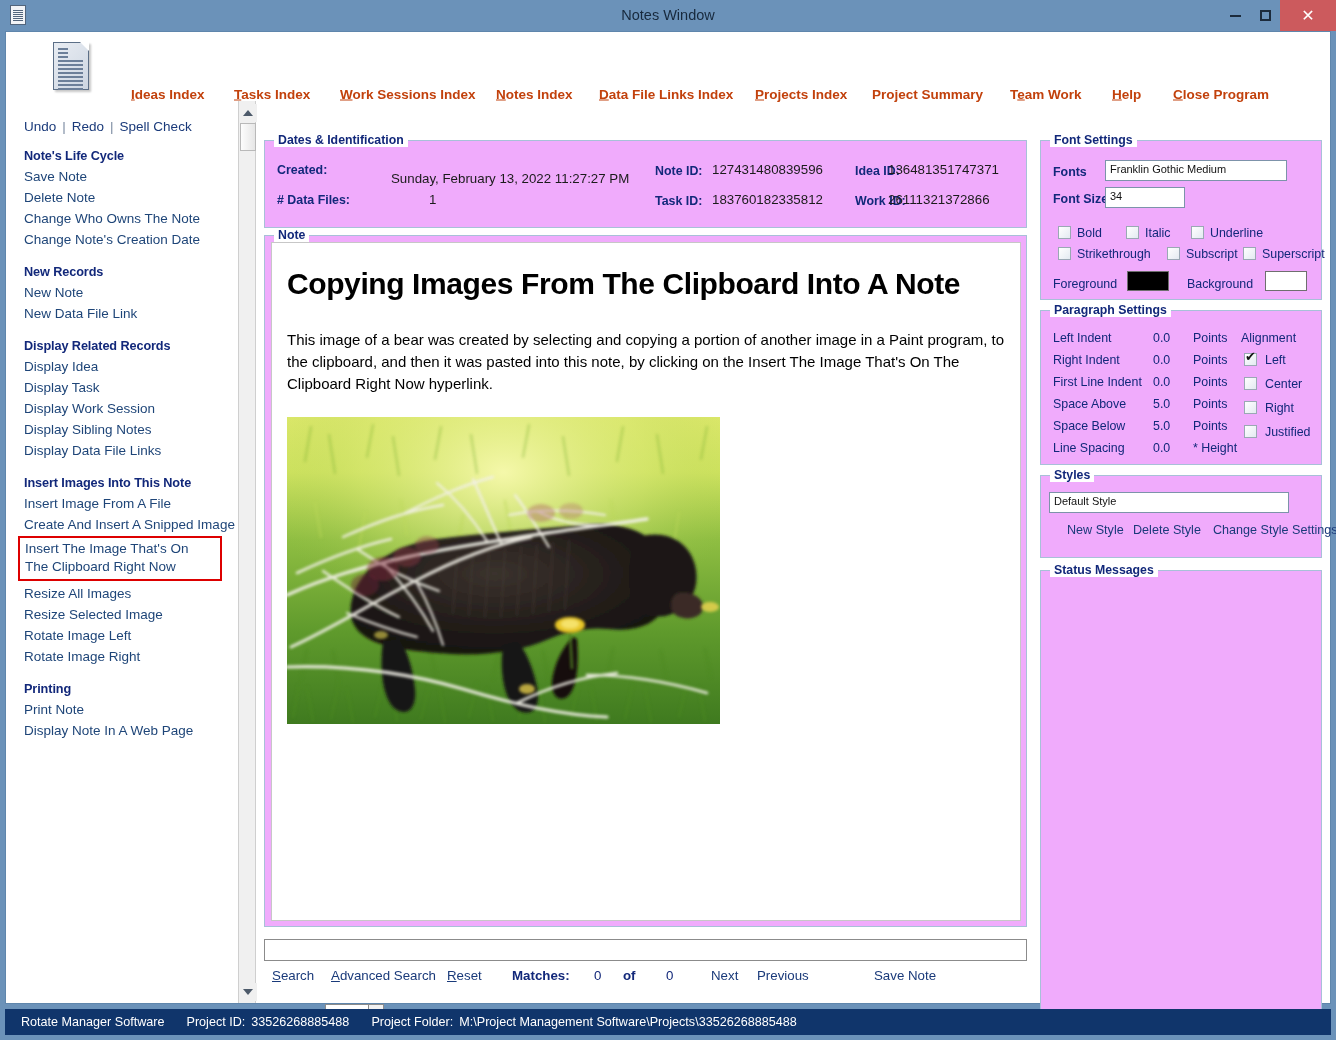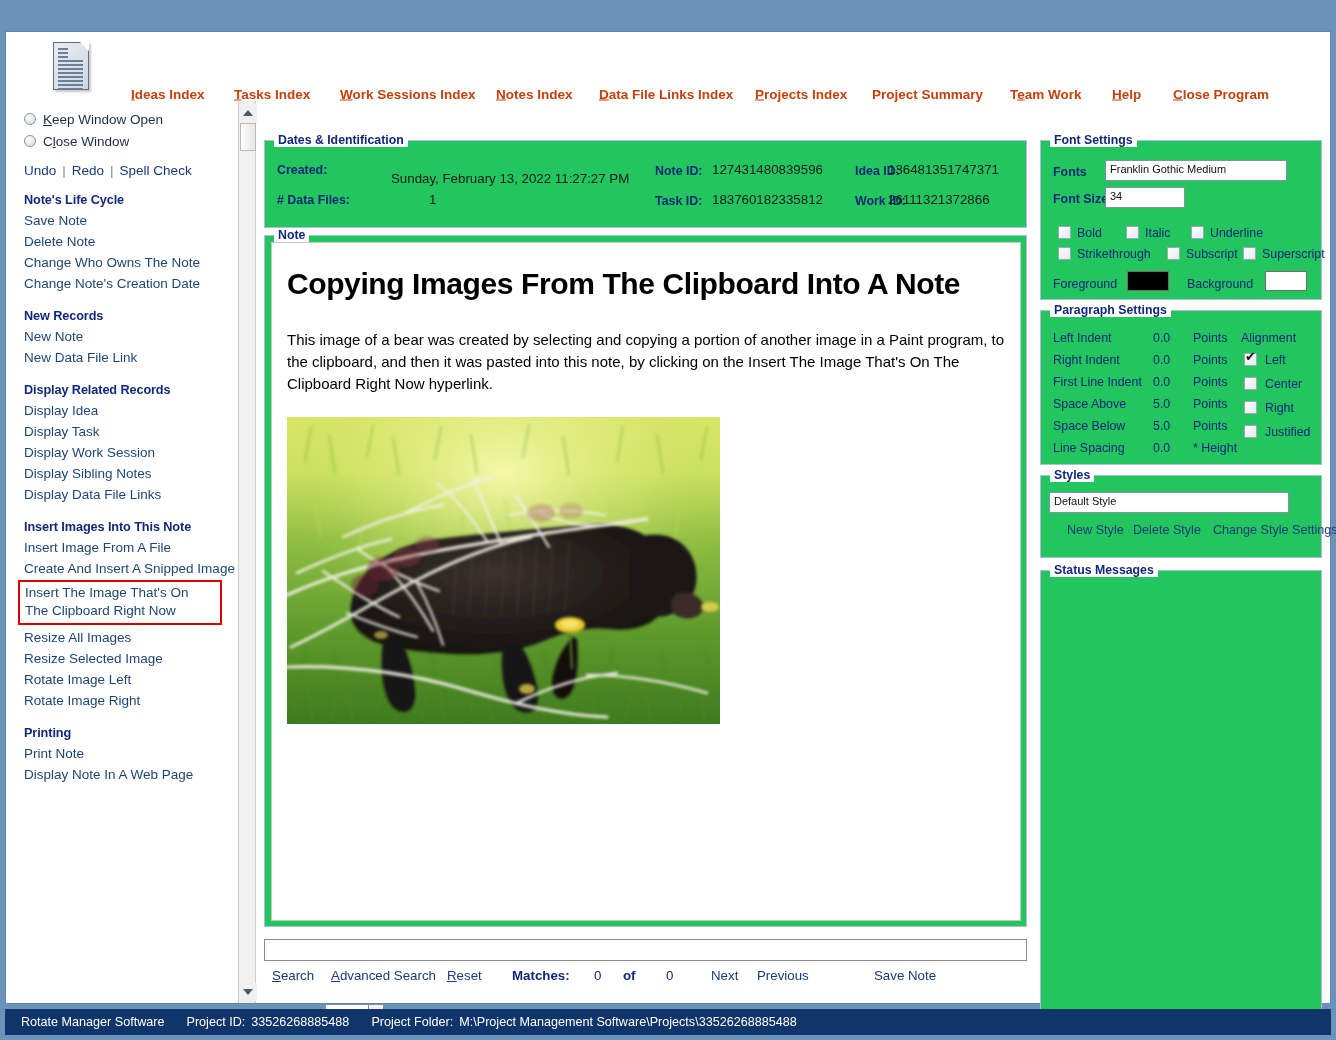--- a/index.html
+++ b/index.html
@@ -140,21 +140,21 @@
   #sb-thumb {
     position:absolute; left:1px; width:16px; top: 22px; height: 28px;
     background: linear-gradient(to right,#fdfdfd,#e6e6e6);
     border: 1px solid #b9b9b9;
   }
 
   
   .groupbox {
     position: absolute;
     border: 1px solid #a8c0d8;
-    background: #22c55e;
+    background: #f0abfc;
   }
   .gb-title {
     position: absolute; top: -8px; left: 9px;
     background: #ffffff; padding: 0 4px;
     font-size: 12.3px; font-weight: bold; color: #12287a;
     white-space: nowrap;
   }
 
   
   #dates-box { left: 258px; top: 108px; width: 763px; height: 88px; }
@@ -247,20 +247,38 @@
     color: #ffffff; font-size: 12.6px; gap: 0;
   }
   #statusbar span { white-space: nowrap; }
   .sb-gap { display:inline-block; width: 22px; }
 </style>
 </head>
 <body>
 
 <div id="window" style="background: rgb(107, 146, 185);">
 
+  <div id="titlebar" style="background: rgb(107, 146, 185);">
+    <div id="titlebar-icon">
+      <i></i>
+        <i></i>
+        <i></i>
+        <i></i>
+        <i></i>
+        <i></i>
+    </div>
+    <div id="titlebar-title">Notes Window</div>
+    <div class="win-btn" id="btn-min">
+      <div class="min-glyph"></div>
+    </div>
+    <div class="win-btn" id="btn-max">
+      <div class="max-glyph"></div>
+    </div>
+    <div class="win-btn" id="btn-close" style="background: rgb(204, 90, 93);">✕</div>
+  </div>
 
   <div id="client">
 
     <div id="topnav">
       <div id="nav-doc-icon">
         <div class="page">
           <div class="lines">
             <i style="width:40%"></i>
               <i style="width:40%"></i>
               <i style="width:40%"></i>
@@ -284,30 +302,20 @@
           <div class="navlink" style="left: 593px;"><span><u>D</u>ata File Links Index</span></div>
           <div class="navlink" style="left: 749px;"><span><u>P</u>rojects Index</span></div>
           <div class="navlink" style="left: 866px;"><span>Pro<u>j</u>ect Summary</span></div>
           <div class="navlink" style="left: 1004px;"><span>T<u>e</u>am Work</span></div>
           <div class="navlink" style="left: 1106px;"><span><u>H</u>elp</span></div>
           <div class="navlink" style="left: 1167px;"><span><u>C</u>lose Program</span></div>
         </div>
     </div>
 
     <div id="sidebar">
-      <div id="sidebar-radios">
-          <div class="radio-row">
-            <span class="radio-dot"></span>
-            <span class="radio-label"><u>K</u>eep Window Open</span>
-          </div>
-          <div class="radio-row">
-            <span class="radio-dot"></span>
-            <span class="radio-label">C<u>l</u>ose Window</span>
-          </div>
-        </div>
       <div id="undo-row">
           <span class="lnk">Undo</span>
           <span class="sep">|</span>
           <span class="lnk">Redo</span>
           <span class="sep">|</span>
           <span class="lnk">Spell Check</span>
         </div>
       <div id="sidebar-groups">
           <div class="side-group">
             <div class="side-head">Note's Life Cycle</div>

